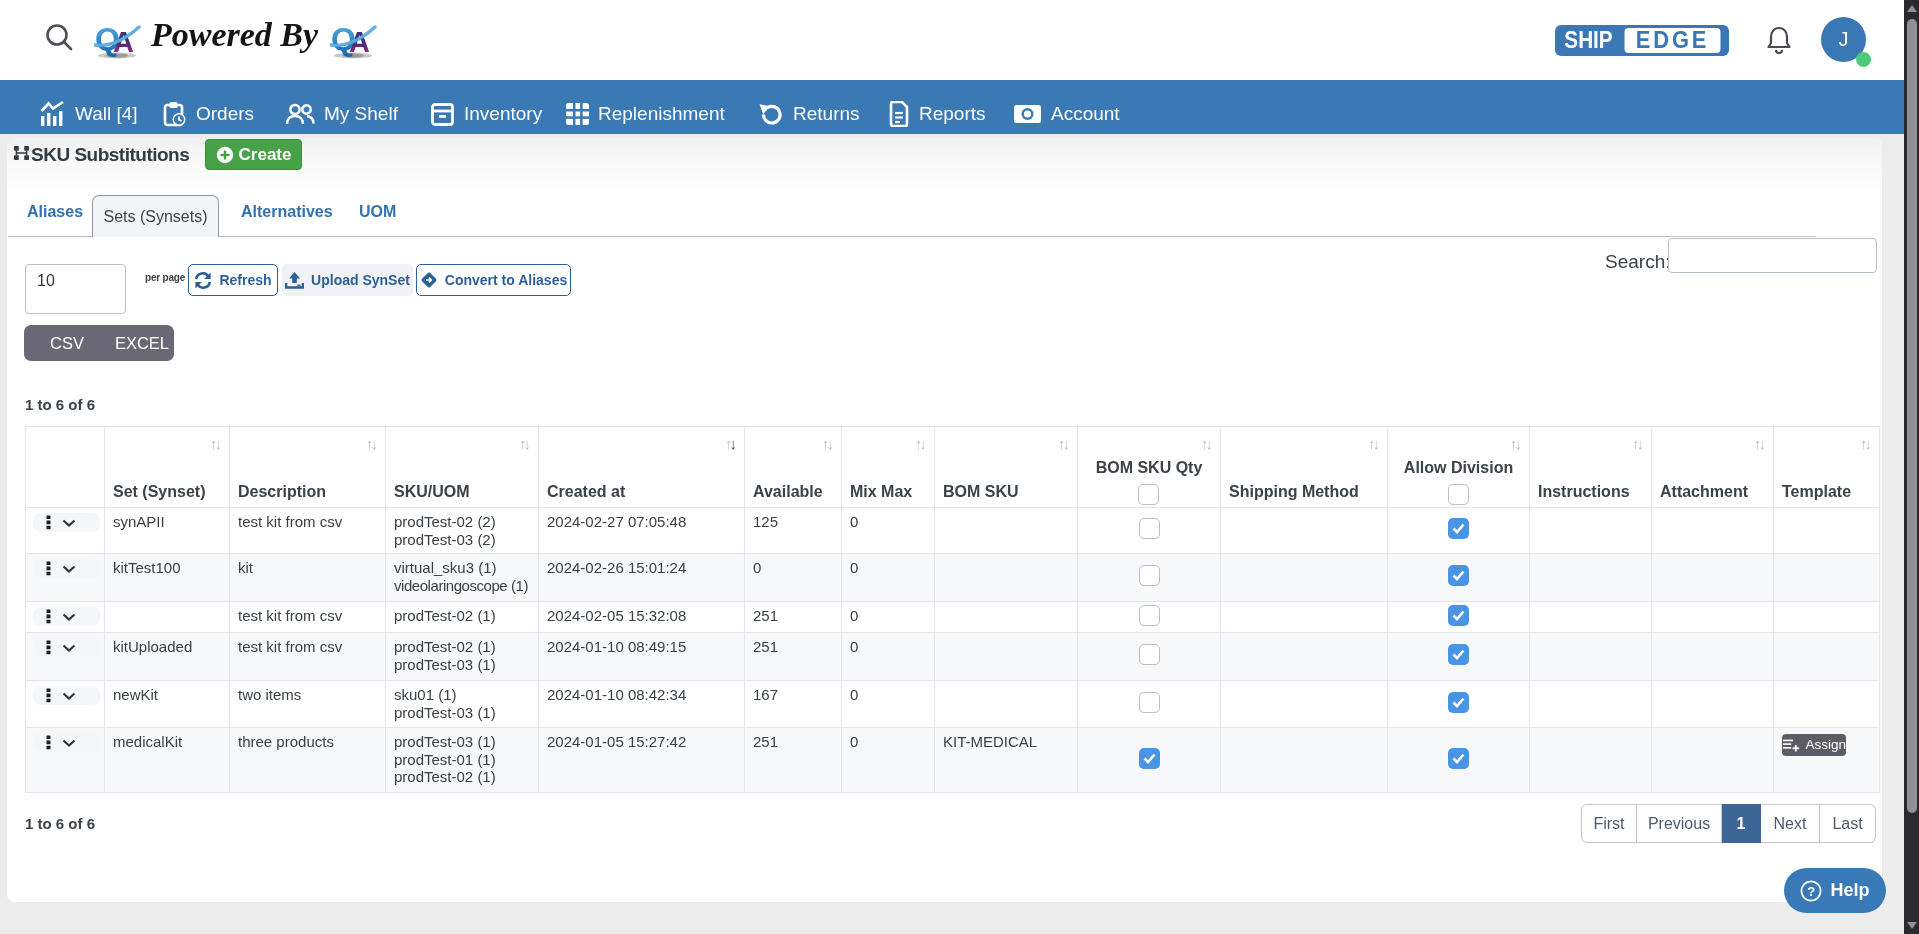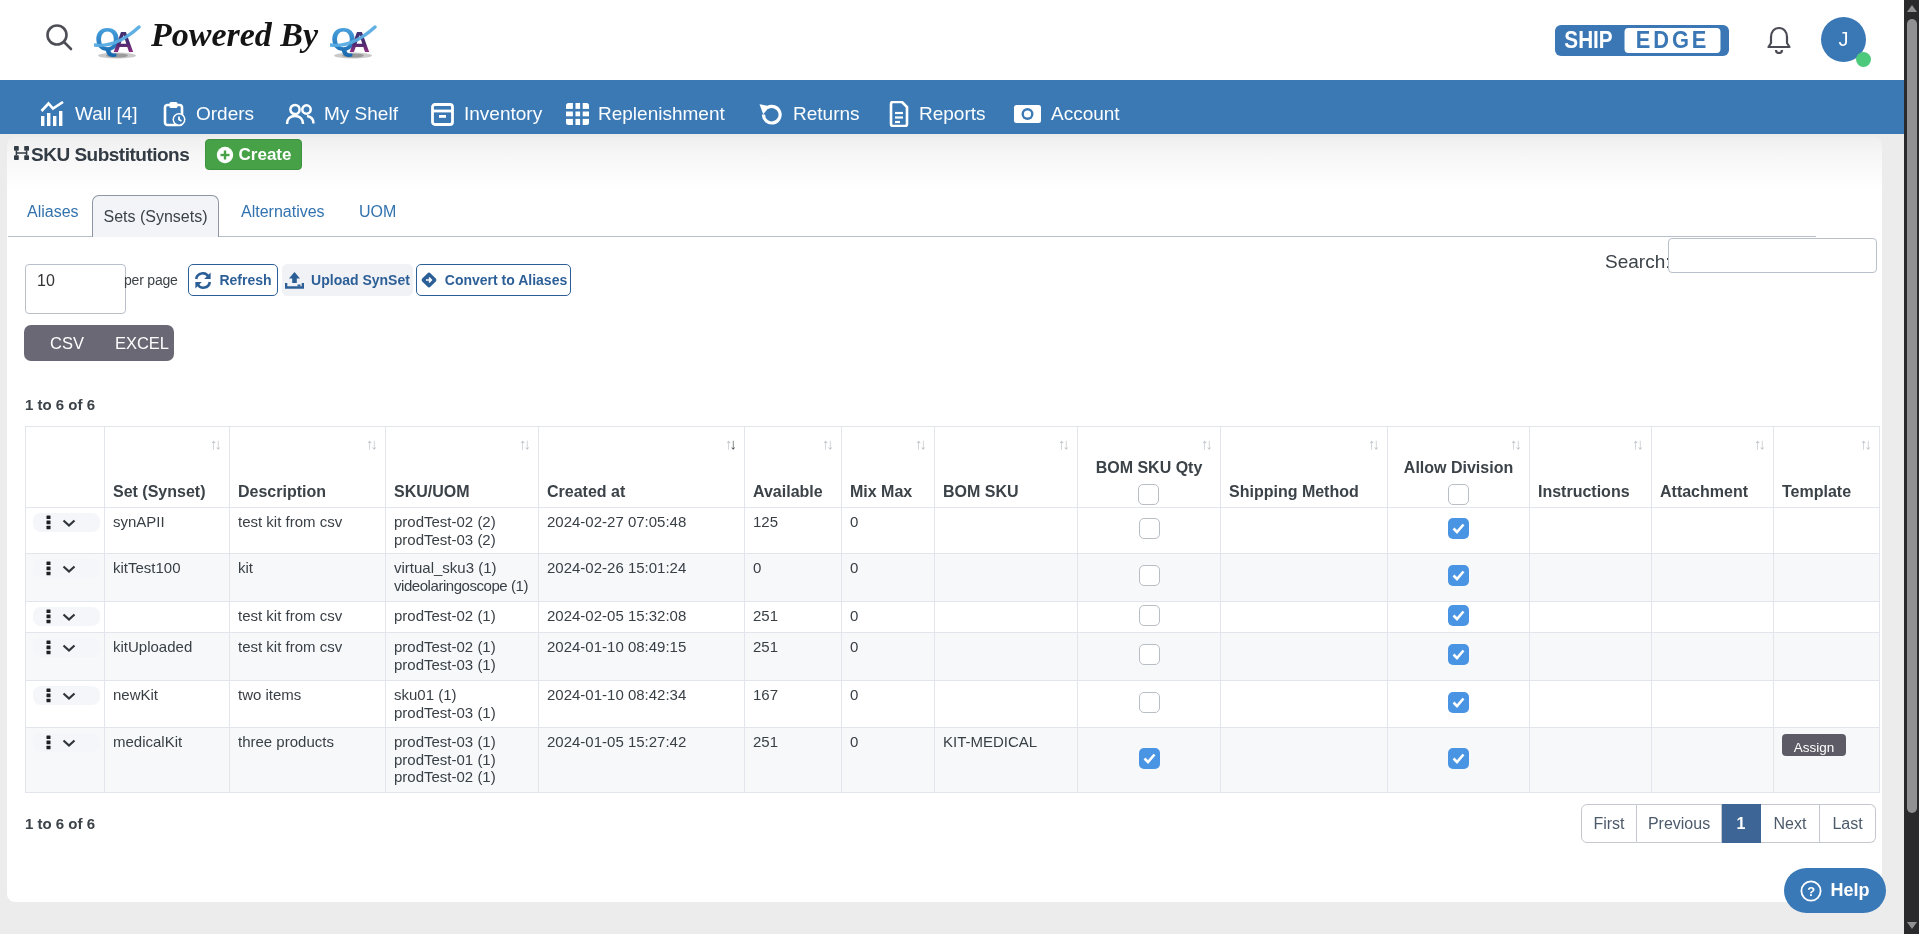--- a/index.html
+++ b/index.html
@@ -10,27 +10,27 @@
   color:#fbfdfe; font-size:19px; }
 #main { position:absolute; left:0; top:134px; width:1904px; height:800px; background:#ececec; }
 #card { position:absolute; left:7px; top:3px; width:1875px; height:765px; background:#fff;
   border-radius:8px; background:linear-gradient(#efefef 0px, #f7f7f7 20px, #ffffff 55px); }
 #hicon { position:absolute; left:7px; top:9px; }
 #htitle { position:absolute; left:24px; top:7px; font-size:19px; font-weight:bold; color:#333b44; letter-spacing:-0.5px; white-space:nowrap; }
 #createbtn { position:absolute; left:198px; top:2px; width:97px; height:31px; background:#47a247;
   border:1px solid #3f923f; border-radius:4px; color:#fff; font-size:17px; font-weight:bold;
   display:flex; align-items:center; justify-content:center; gap:5px; }
 #tabline { position:absolute; left:1px; top:99px; width:1808px; height:1px; background:#b9bfc9; }
-.tab { position:absolute; top:66px; font-size:16px; color:#3272ae; }
+.tab { position:absolute; top:66px; font-size:16px; color:#3272ae;font-weight:bold; }
 #activetab { position:absolute; left:85px; top:58px; width:127px; height:42px; background:#f3f4f8;
   border:1px solid #8f96a3; border-bottom:none; border-radius:7px 7px 0 0; color:#3b4248;
   font-size:16px; display:flex; align-items:center; justify-content:center; }
 #pp-input { position:absolute; left:18px; top:127px; width:101px; height:50px; border:1px solid #b9c0ca;
   border-radius:4px; background:#fff; font-size:16px; color:#333; padding-left:11px; line-height:31px; }
-#pp-label { position:absolute; left:117px; top:135px; font-size:14px; font-weight:normal; color:#3b4248; letter-spacing:-0.2px; }
+#pp-label { position:absolute; left:138px; top:135px; font-size:10px; font-weight:bold; color:#3b4248; letter-spacing:-0.2px; }
 .cbtn { position:absolute; top:127px; height:32px; white-space:nowrap; border-radius:5px; color:#2d5f97; font-size:14px;
   font-weight:bold; display:flex; align-items:center; justify-content:center; gap:7px; }
 #btn-refresh { left:181px; width:90px; background:#fff; border:1px solid #2d5f97; }
 #btn-upload { left:275px; width:131px; background:#f1f2f6; border:1px solid #f1f2f6; }
 #btn-convert { left:409px; width:155px; background:#fff; border:1px solid #2d5f97; }
 #search-label { position:absolute; left:1598px; top:114px; font-size:19px; color:#3b4248; }
 #search-input { position:absolute; left:1661px; top:101px; width:209px; height:35px;
   border:1px solid #b9c0ca; border-radius:4px; background:#fff; }
 #count1 { position:absolute; left:18px; top:259px; font-size:15px; font-weight:bold; color:#3b4248; }
 #count2 { position:absolute; left:18px; top:678px; font-size:15px; font-weight:bold; color:#3b4248; }
@@ -538,21 +538,21 @@
 <td class="cbcell"><span class="cb on"><svg style="position:absolute;left:4px;top:5px;" width="13" height="11" viewBox="0 0 13 11">
                   <path d="M1.5 5.5 L5 9 L11.5 1.5" fill="none" stroke="#fff" stroke-width="2.6"></path>
                 </svg></span></td>
 <td></td>
 <td class="cbcell"><span class="cb on"><svg style="position:absolute;left:4px;top:5px;" width="13" height="11" viewBox="0 0 13 11">
                   <path d="M1.5 5.5 L5 9 L11.5 1.5" fill="none" stroke="#fff" stroke-width="2.6"></path>
                 </svg></span></td>
 <td></td>
             <td></td>
 <td>
-              <div style="margin:1px 0 0 0;width:64px;height:22px;background:#5d5c66;border-radius:4px;color:#fff;font-size:13.5px;display:flex;align-items:center;justify-content:center;gap:5px;flex-direction:column;">
+              <div style="margin:1px 0 0 0;width:64px;height:22px;background:#5d5c66;border-radius:4px;color:#fff;font-size:13.5px;display:flex;align-items:center;justify-content:center;gap:5px;">
                 <svg width="20" height="15" viewBox="0 0 20 15" style="">
                   <g stroke="#fff" stroke-width="1.8">
                     <line x1="1" y1="2" x2="12" y2="2"></line>
                     <line x1="1" y1="6" x2="10" y2="6"></line>
                     <line x1="1" y1="10" x2="10" y2="10"></line>
                   </g>
                   <g stroke="#fff" stroke-width="2">
                     <line x1="15" y1="7" x2="15" y2="14"></line>
                     <line x1="11.5" y1="10.5" x2="18.5" y2="10.5"></line>
                   </g>

